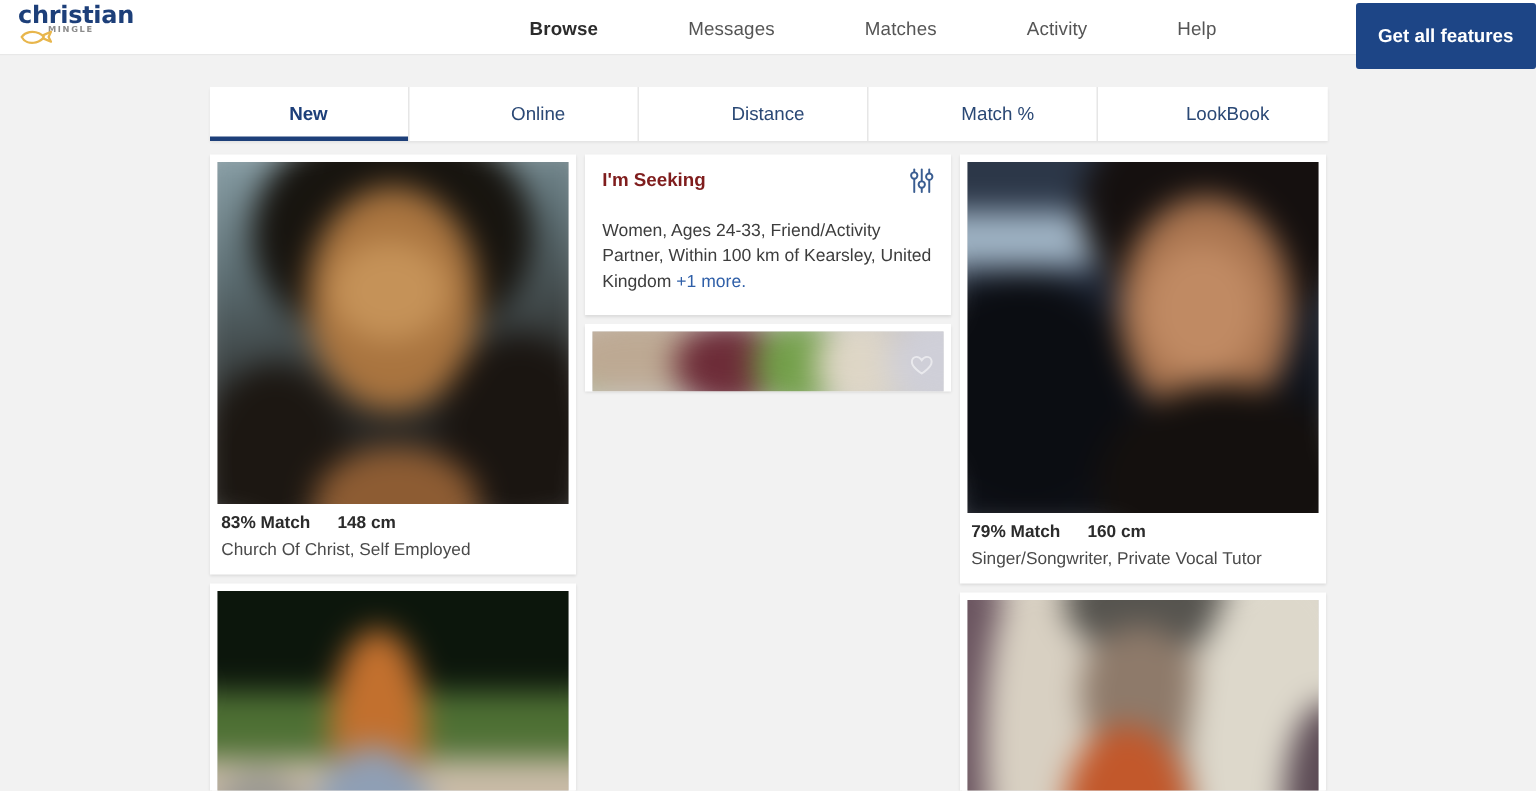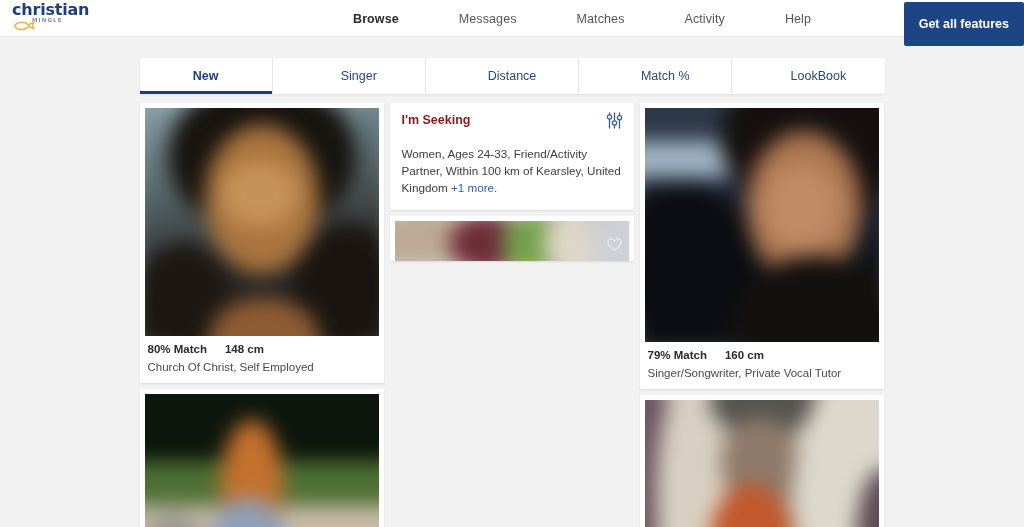--- a/index.html
+++ b/index.html
@@ -234,21 +234,21 @@
     <span class="nav-item">Activity</span>
     <span class="nav-item">Help</span>
   </nav>
 
   <button class="cta-btn">Get all features</button>
 </div>
 
 <div class="tabs-outer">
   <div class="tabs">
     <div class="tab active">New</div>
-    <div class="tab">Singer</div>
+    <div class="tab">Online</div>
     <div class="tab">Distance</div>
     <div class="tab">Match %</div>
     <div class="tab">LookBook</div>
   </div>
 </div>
 
 <div class="grid">
 
   <div class="col">
 
@@ -258,21 +258,21 @@
           <i style="left:14%;top:-6%;width:72%;height:60%;background:#17140f;"></i>
           <i style="left:28%;top:12%;width:44%;height:58%;background:#a9743f;"></i>
           <i style="left:34%;top:26%;width:30%;height:26%;background:#c59258;"></i>
           <i style="left:2%;top:58%;width:36%;height:46%;background:#1c1712;"></i>
           <i style="left:62%;top:50%;width:40%;height:52%;background:#1a1511;"></i>
           <i style="left:30%;top:80%;width:42%;height:30%;background:#8d5c33;"></i>
         </div>
       </div>
       <div class="card-meta">
         <div class="meta-line1">
-          <span>80% Match</span><span class="hgt">148 cm</span>
+          <span>83% Match</span><span class="hgt">148 cm</span>
         </div>
         <div class="meta-line2">Church Of Christ, Self Employed</div>
       </div>
     </div>
 
     <div class="card">
       <div class="card-photo tall">
         <div class="ph photo-d">
           <i style="left:-5%;top:-10%;width:120%;height:48%;background:#0c160c;border-radius:0;"></i>
           <i style="left:-5%;top:40%;width:120%;height:24%;background:#4e7034;border-radius:0;"></i>

